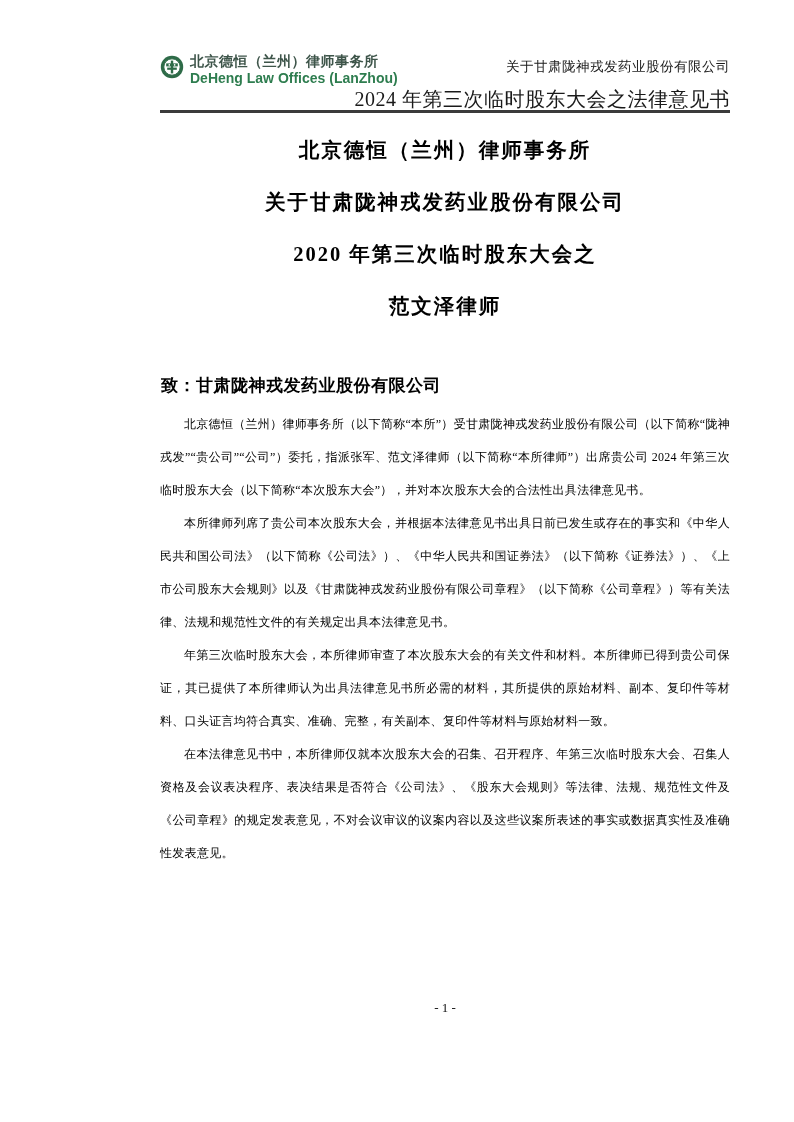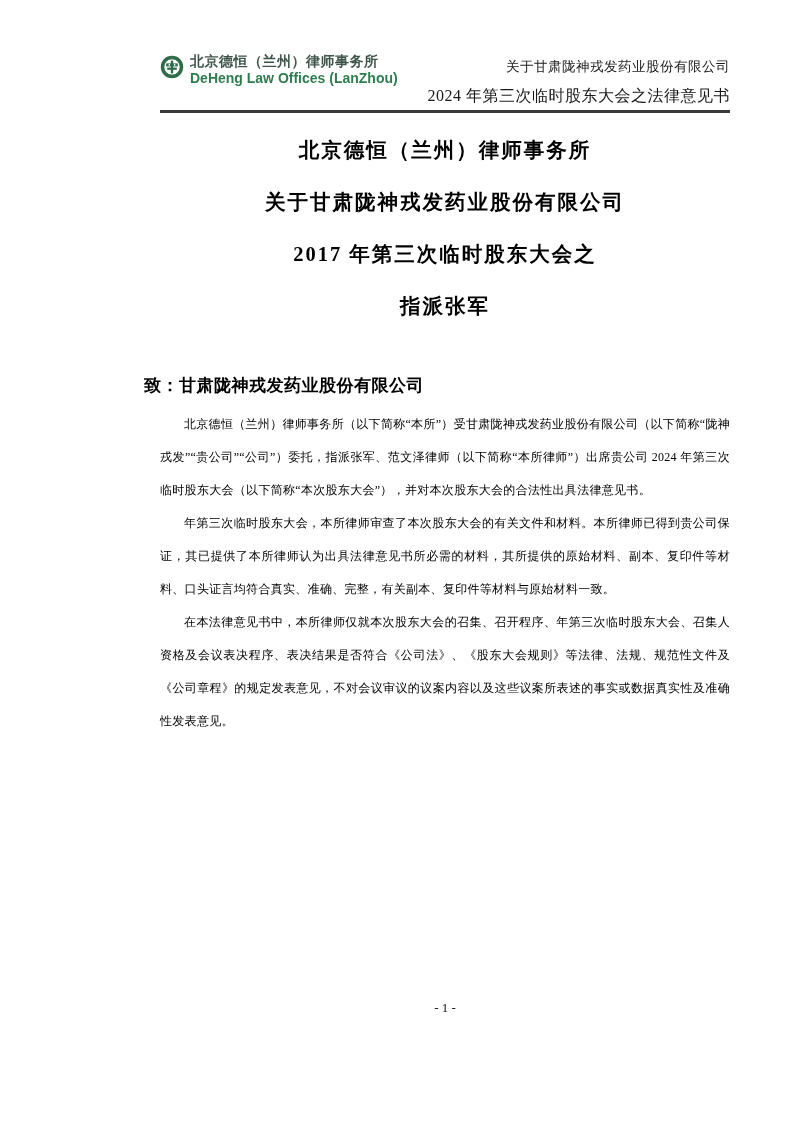--- a/index.html
+++ b/index.html
@@ -59,21 +59,21 @@
     top: 58px;
     text-align: right;
     color: #1a1a1a;
   }
   .header-right .ref1 {
     font-size: 13.5px;
     letter-spacing: 0.5px;
     margin-bottom: 10px;
   }
   .header-right .ref2 {
-    font-size: 16px;
+    font-size: 20px;
     letter-spacing: 0.5px;
   }
   .header-rule {
     position: absolute;
     left: 112px;
     right: 112px;
     top: 110px;
     height: 3px;
     background: #3b3b3b;
   }
@@ -89,21 +89,21 @@
   .title-line {
     font-size: 20.5px;
     font-weight: bold;
     line-height: 52px;
     letter-spacing: 2px;
   }
 
   
   .salutation {
     position: absolute;
-    left: 96px;
+    left: 113px;
     top: 374px;
     width: 570px;
     font-size: 17px;
     font-weight: bold;
     letter-spacing: 0.5px;
   }
   .body-text {
     position: absolute;
     left: 112px;
     top: 408px;
@@ -156,27 +156,28 @@
   <div class="header-right">
     <div class="ref1">关于甘肃陇神戎发药业股份有限公司</div>
     <div class="ref2">2024 年第三次临时股东大会之法律意见书</div>
   </div>
 
   <div class="header-rule"></div>
 
   <div class="title-block">
     <div class="title-line">北京德恒（兰州）律师事务所</div>
     <div class="title-line">关于甘肃陇神戎发药业股份有限公司</div>
-    <div class="title-line">2017 年第三次临时股东大会之</div>
-    <div class="title-line">指派张军</div>
+    <div class="title-line">2020 年第三次临时股东大会之</div>
+    <div class="title-line">范文泽律师</div>
   </div>
 
   <div class="salutation">致：甘肃陇神戎发药业股份有限公司</div>
 
   <div class="body-text">
     <p>北京德恒（兰州）律师事务所（以下简称“本所”）受甘肃陇神戎发药业股份有限公司（以下简称“陇神戎发”“贵公司”“公司”）委托，指派张军、范文泽律师（以下简称“本所律师”）出席贵公司 2024 年第三次临时股东大会（以下简称“本次股东大会”），并对本次股东大会的合法性出具法律意见书。</p>
+    <p>本所律师列席了贵公司本次股东大会，并根据本法律意见书出具日前已发生或存在的事实和《中华人民共和国公司法》（以下简称《公司法》）、《中华人民共和国证券法》（以下简称《证券法》）、《上市公司股东大会规则》以及《甘肃陇神戎发药业股份有限公司章程》（以下简称《公司章程》）等有关法律、法规和规范性文件的有关规定出具本法律意见书。</p>
     <p>年第三次临时股东大会，本所律师审查了本次股东大会的有关文件和材料。本所律师已得到贵公司保证，其已提供了本所律师认为出具法律意见书所必需的材料，其所提供的原始材料、副本、复印件等材料、口头证言均符合真实、准确、完整，有关副本、复印件等材料与原始材料一致。</p>
     <p>在本法律意见书中，本所律师仅就本次股东大会的召集、召开程序、年第三次临时股东大会、召集人资格及会议表决程序、表决结果是否符合《公司法》、《股东大会规则》等法律、法规、规范性文件及《公司章程》的规定发表意见，不对会议审议的议案内容以及这些议案所表述的事实或数据真实性及准确性发表意见。</p>
   </div>
 
   <div class="footer">- 1 -</div>
 
 </div>
 
 </body></html>

